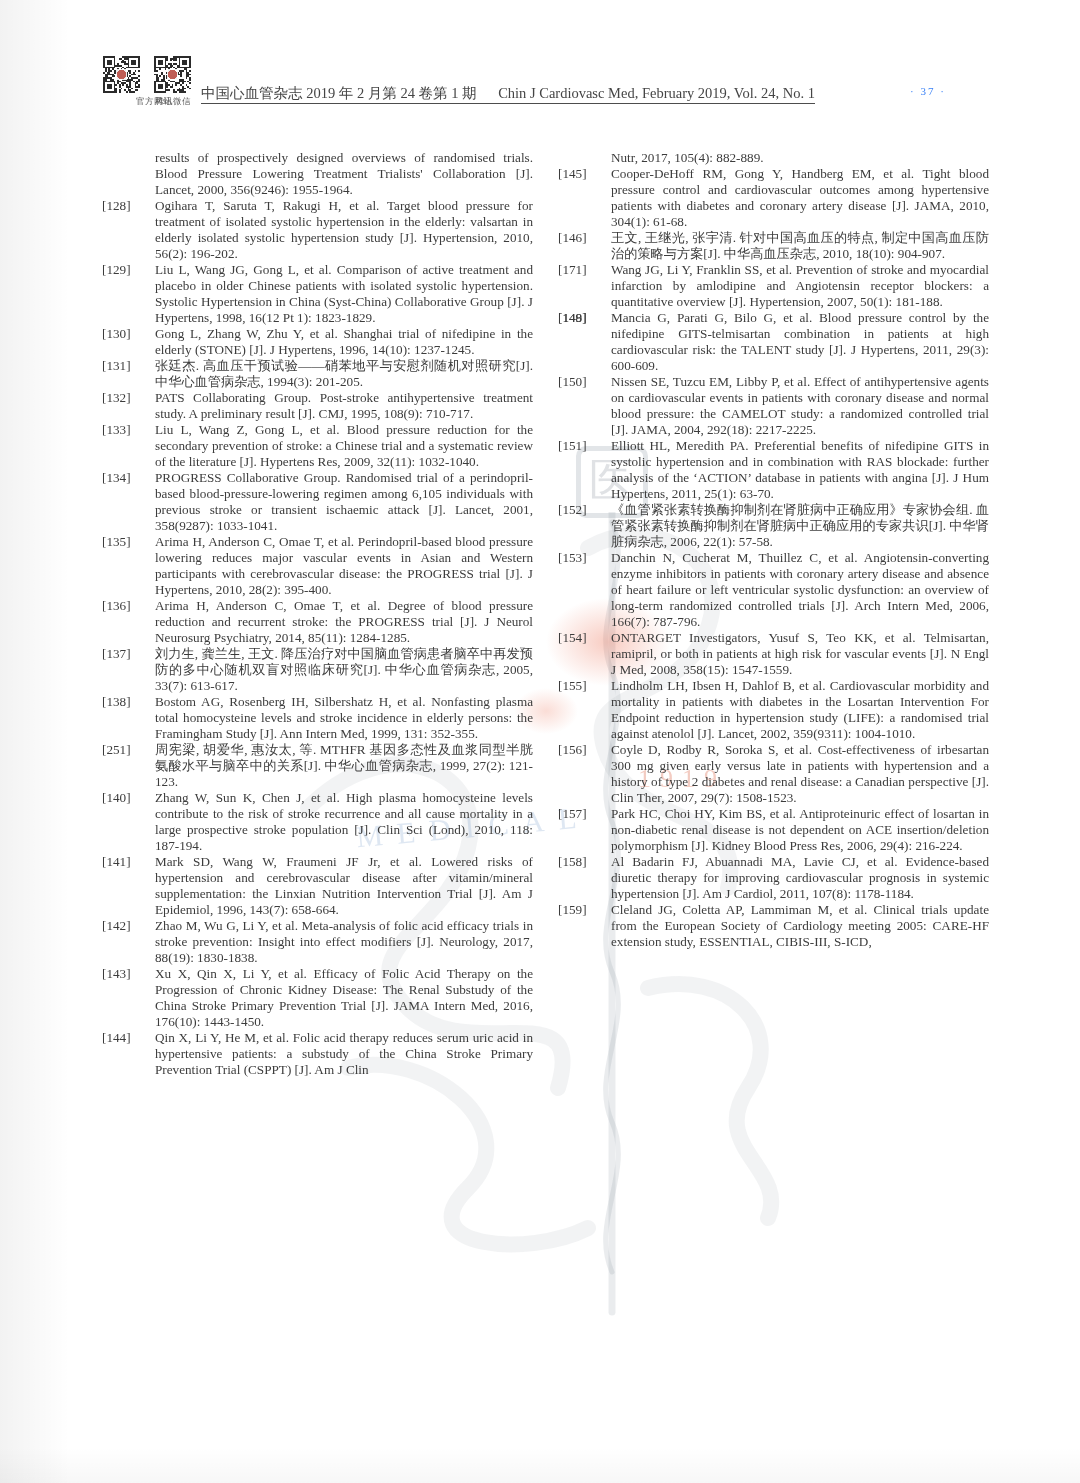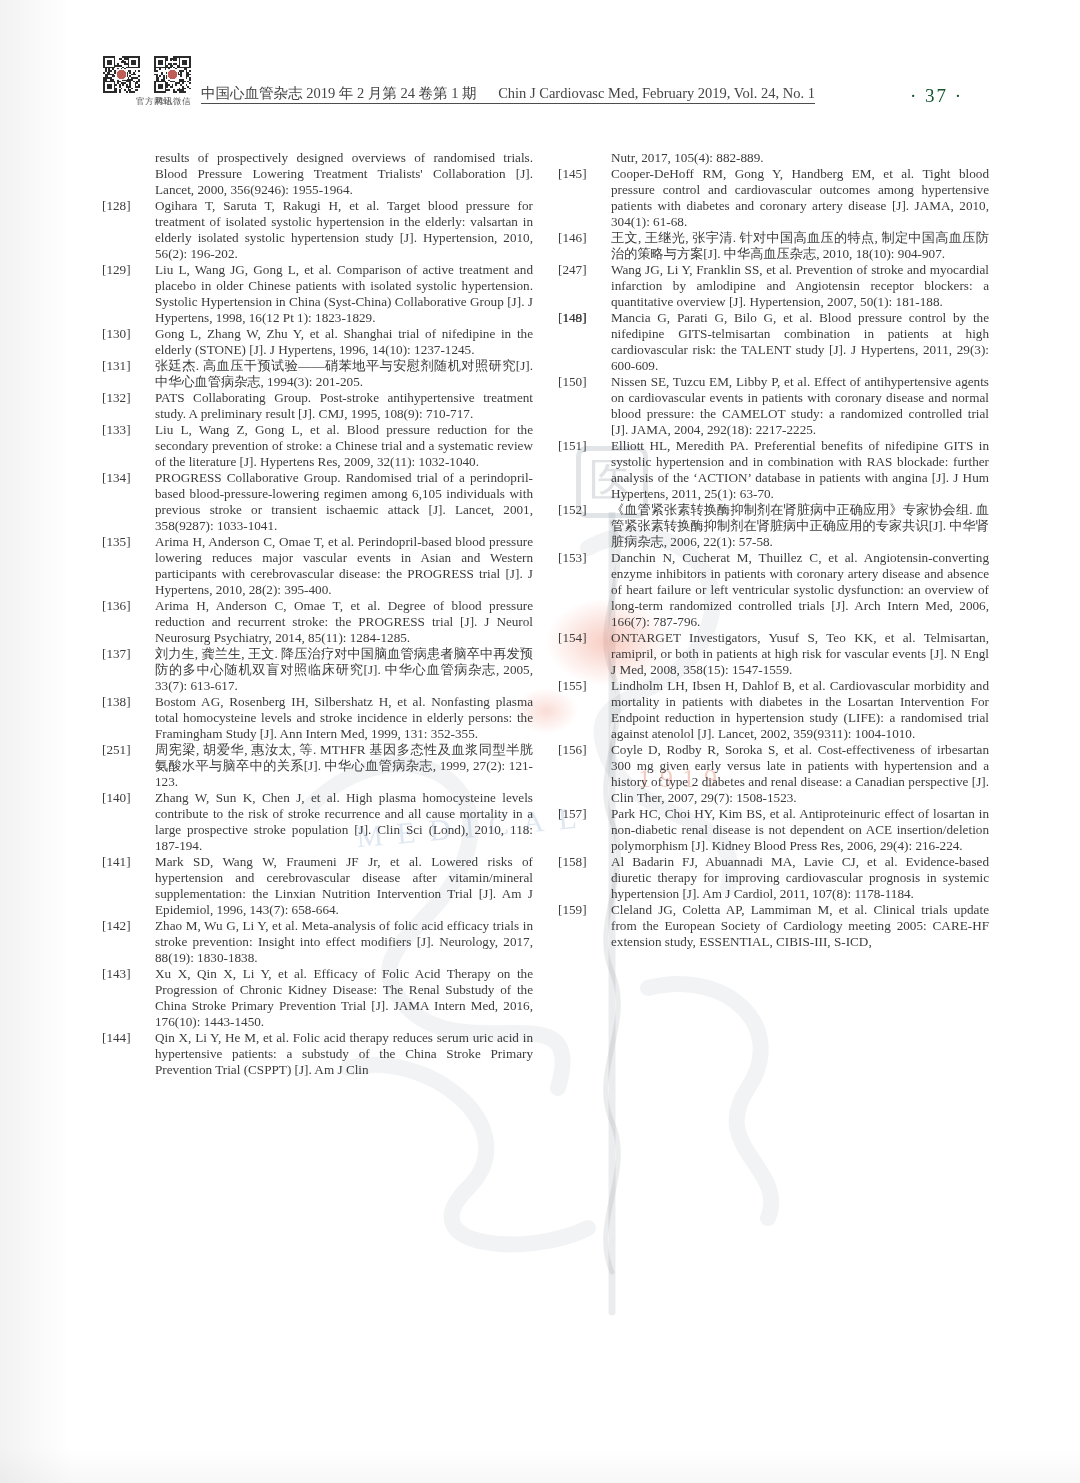--- a/index.html
+++ b/index.html
@@ -13,21 +13,21 @@
 
   
   .header{position:absolute;left:0;top:0;width:1080px;height:140px;z-index:2;}
   .qr{position:absolute;width:37px;height:37px;}
   .qr1{left:103px;top:56px;} .qr2{left:154px;top:56px;}
   .qr-label{position:absolute;top:96px;width:44px;text-align:center;font-size:8.5px;color:#5a5a5a;letter-spacing:0.5px;}
   .qr-label1{left:100px;margin-left:32px;} .qr-label2{left:151px;}
   .journal-line{position:absolute;left:201px;top:84px;font-size:14.5px;color:#454545;
                 border-bottom:1.5px solid #4d4d4d;white-space:nowrap;}
   .journal-line .en{margin-left:18px;}
-  .page-number{position:absolute;left:910px;top:85px;font-size:19px;color:#14532d;letter-spacing:2px;white-space:nowrap;}
+  .page-number{position:absolute;left:910px;top:85px;font-size:11px;color:#3b82f6;letter-spacing:2px;white-space:nowrap;}
 
   
   .col{position:absolute;top:150px;width:433px;font-size:13.2px;line-height:16px;
        text-align:justify;z-index:2;}
   .col-left{left:100px;} .col-right{left:556px;}
   .ref{position:relative;padding-left:55px;}
   .ref-num{position:absolute;left:2px;top:0;white-space:nowrap;}
 
   
   .watermark{position:absolute;inset:0;z-index:1;pointer-events:none;}
@@ -401,21 +401,21 @@
     <div class="ref"><span class="ref-num">[141]</span><span class="ref-text">Mark SD, Wang W, Fraumeni JF Jr, et al. Lowered risks of hypertension and cerebrovascular disease after vitamin/mineral supplementation: the Linxian Nutrition Intervention Trial [J]. Am J Epidemiol, 1996, 143(7): 658-664.</span></div>
     <div class="ref"><span class="ref-num">[142]</span><span class="ref-text">Zhao M, Wu G, Li Y, et al. Meta-analysis of folic acid efficacy trials in stroke prevention: Insight into effect modifiers [J]. Neurology, 2017, 88(19): 1830-1838.</span></div>
     <div class="ref"><span class="ref-num">[143]</span><span class="ref-text">Xu X, Qin X, Li Y, et al. Efficacy of Folic Acid Therapy on the Progression of Chronic Kidney Disease: The Renal Substudy of the China Stroke Primary Prevention Trial [J]. JAMA Intern Med, 2016, 176(10): 1443-1450.</span></div>
     <div class="ref"><span class="ref-num">[144]</span><span class="ref-text">Qin X, Li Y, He M, et al. Folic acid therapy reduces serum uric acid in hypertensive patients: a substudy of the China Stroke Primary Prevention Trial (CSPPT) [J]. Am J Clin</span></div>
   </div>
 
   <div class="col col-right">
     <div class="ref"><span class="ref-num"></span><span class="ref-text">Nutr, 2017, 105(4): 882-889.</span></div>
     <div class="ref"><span class="ref-num">[145]</span><span class="ref-text">Cooper-DeHoff RM, Gong Y, Handberg EM, et al. Tight blood pressure control and cardiovascular outcomes among hypertensive patients with diabetes and coronary artery disease [J]. JAMA, 2010, 304(1): 61-68.</span></div>
     <div class="ref"><span class="ref-num">[146]</span><span class="ref-text">王文, 王继光, 张宇清. 针对中国高血压的特点, 制定中国高血压防治的策略与方案[J]. 中华高血压杂志, 2010, 18(10): 904-907.</span></div>
-    <div class="ref"><span class="ref-num">[247]</span><span class="ref-text">Wang JG, Li Y, Franklin SS, et al. Prevention of stroke and myocardial infarction by amlodipine and Angiotensin receptor blockers: a quantitative overview [J]. Hypertension, 2007, 50(1): 181-188.</span></div>
+    <div class="ref"><span class="ref-num">[171]</span><span class="ref-text">Wang JG, Li Y, Franklin SS, et al. Prevention of stroke and myocardial infarction by amlodipine and Angiotensin receptor blockers: a quantitative overview [J]. Hypertension, 2007, 50(1): 181-188.</span></div>
     <div class="ref"><span class="ref-num">[148]</span></div>
     <div class="ref"><span class="ref-num">[149]</span><span class="ref-text">Mancia G, Parati G, Bilo G, et al. Blood pressure control by the nifedipine GITS-telmisartan combination in patients at high cardiovascular risk: the TALENT study [J]. J Hypertens, 2011, 29(3): 600-609.</span></div>
     <div class="ref"><span class="ref-num">[150]</span><span class="ref-text">Nissen SE, Tuzcu EM, Libby P, et al. Effect of antihypertensive agents on cardiovascular events in patients with coronary disease and normal blood pressure: the CAMELOT study: a randomized controlled trial [J]. JAMA, 2004, 292(18): 2217-2225.</span></div>
     <div class="ref"><span class="ref-num">[151]</span><span class="ref-text">Elliott HL, Meredith PA. Preferential benefits of nifedipine GITS in systolic hypertension and in combination with RAS blockade: further analysis of the ‘ACTION’ database in patients with angina [J]. J Hum Hypertens, 2011, 25(1): 63-70.</span></div>
     <div class="ref"><span class="ref-num">[152]</span><span class="ref-text">《血管紧张素转换酶抑制剂在肾脏病中正确应用》专家协会组. 血管紧张素转换酶抑制剂在肾脏病中正确应用的专家共识[J]. 中华肾脏病杂志, 2006, 22(1): 57-58.</span></div>
     <div class="ref"><span class="ref-num">[153]</span><span class="ref-text">Danchin N, Cucherat M, Thuillez C, et al. Angiotensin-converting enzyme inhibitors in patients with coronary artery disease and absence of heart failure or left ventricular systolic dysfunction: an overview of long-term randomized controlled trials [J]. Arch Intern Med, 2006, 166(7): 787-796.</span></div>
     <div class="ref"><span class="ref-num">[154]</span><span class="ref-text">ONTARGET Investigators, Yusuf S, Teo KK, et al. Telmisartan, ramipril, or both in patients at high risk for vascular events [J]. N Engl J Med, 2008, 358(15): 1547-1559.</span></div>
     <div class="ref"><span class="ref-num">[155]</span><span class="ref-text">Lindholm LH, Ibsen H, Dahlof B, et al. Cardiovascular morbidity and mortality in patients with diabetes in the Losartan Intervention For Endpoint reduction in hypertension study (LIFE): a randomised trial against atenolol [J]. Lancet, 2002, 359(9311): 1004-1010.</span></div>
     <div class="ref"><span class="ref-num">[156]</span><span class="ref-text">Coyle D, Rodby R, Soroka S, et al. Cost-effectiveness of irbesartan 300 mg given early versus late in patients with hypertension and a history of type 2 diabetes and renal disease: a Canadian perspective [J]. Clin Ther, 2007, 29(7): 1508-1523.</span></div>
     <div class="ref"><span class="ref-num">[157]</span><span class="ref-text">Park HC, Choi HY, Kim BS, et al. Antiproteinuric effect of losartan in non-diabetic renal disease is not dependent on ACE insertion/deletion polymorphism [J]. Kidney Blood Press Res, 2006, 29(4): 216-224.</span></div>

